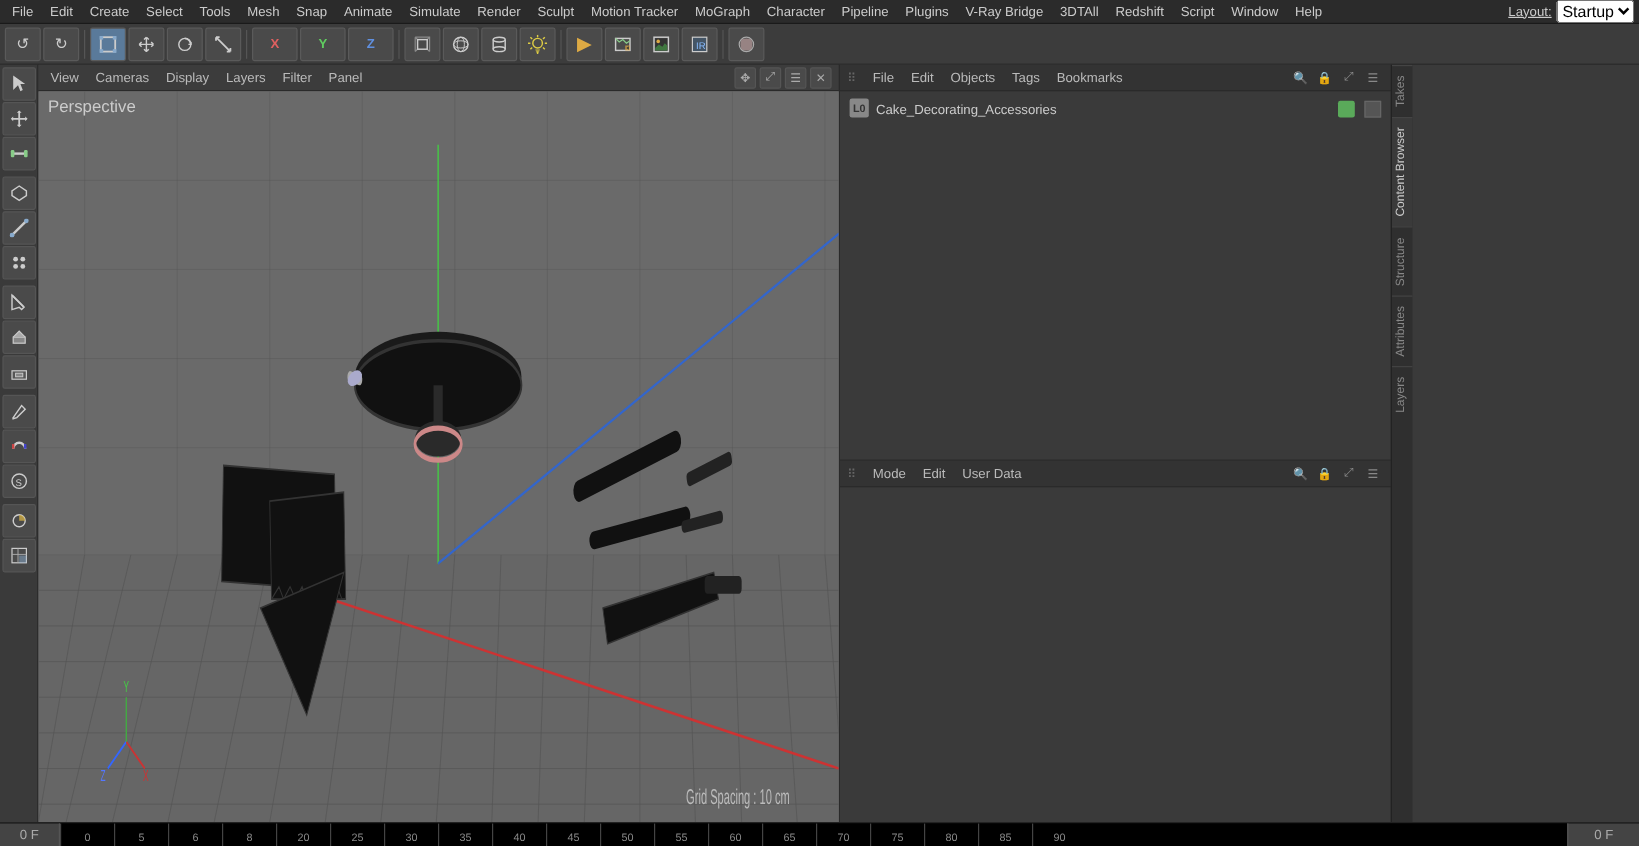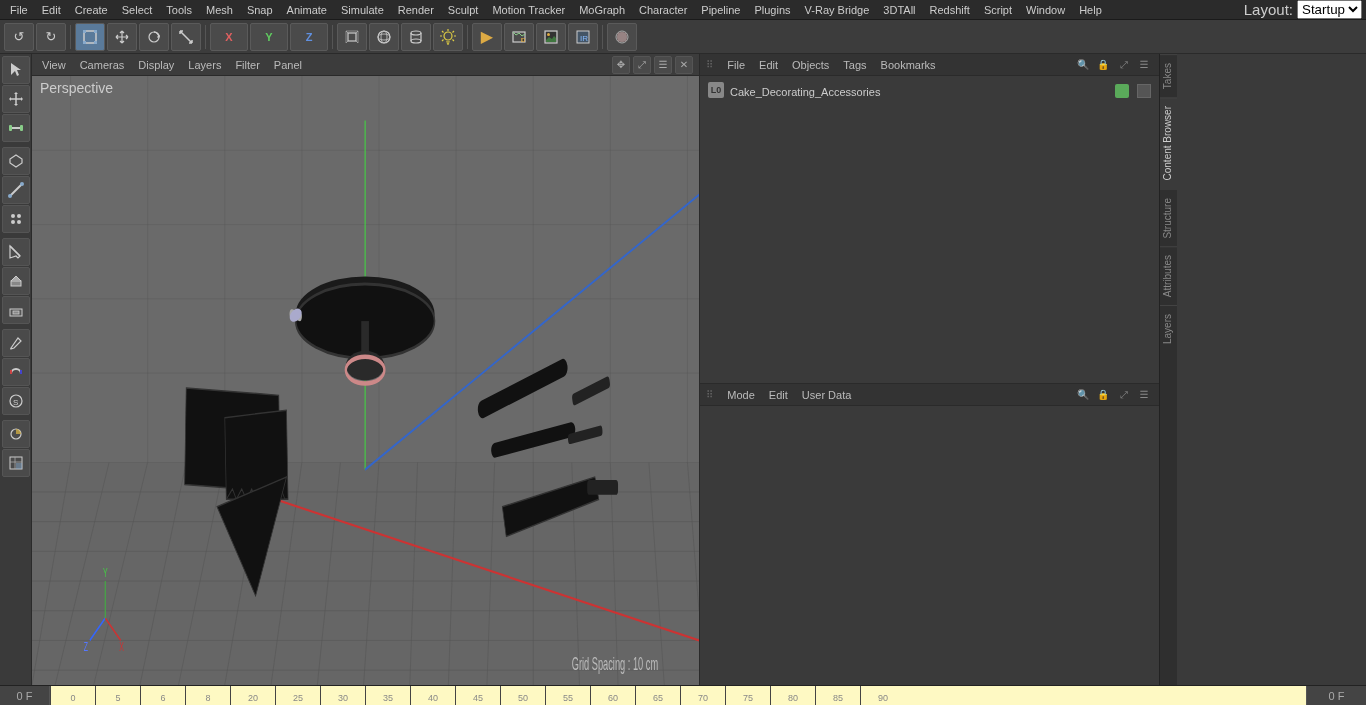--- a/index.html
+++ b/index.html
@@ -31,21 +31,21 @@
       color: #ccc;
       cursor: pointer;
       white-space: nowrap;
     }
     #layout-selector {
       margin-left: auto;
       display: flex;
       align-items: center;
       gap: 4px;
     }
-    #layout-selector span { color: #ccc; font-size: 15px; }
+    #layout-selector span { color: #ccc; font-size: 11px; text-decoration: underline; }
 
     
     #main-toolbar {
       display: flex;
       align-items: center;
       background: #3c3c3c;
       height: 34px;
       padding: 0 4px;
       gap: 2px;
       border-bottom: 1px solid #2a2a2a;
@@ -297,21 +297,21 @@
       cursor: pointer;
       color: #888;
       font-size: 10px;
       border-bottom: 1px solid #444;
     }
     .right-tab.active { background: #3a3a3a; color: #ccc; }
 
     
     #timeline-area {
       height: 20px;
-      background: #fef9c3;
+      background: #000000;
       border-top: 1px solid #222;
       display: flex;
       align-items: flex-start;
       overflow: hidden;
       position: relative;
     }
     .timeline-start {
       width: 50px;
       min-width: 50px;
       display: flex;

